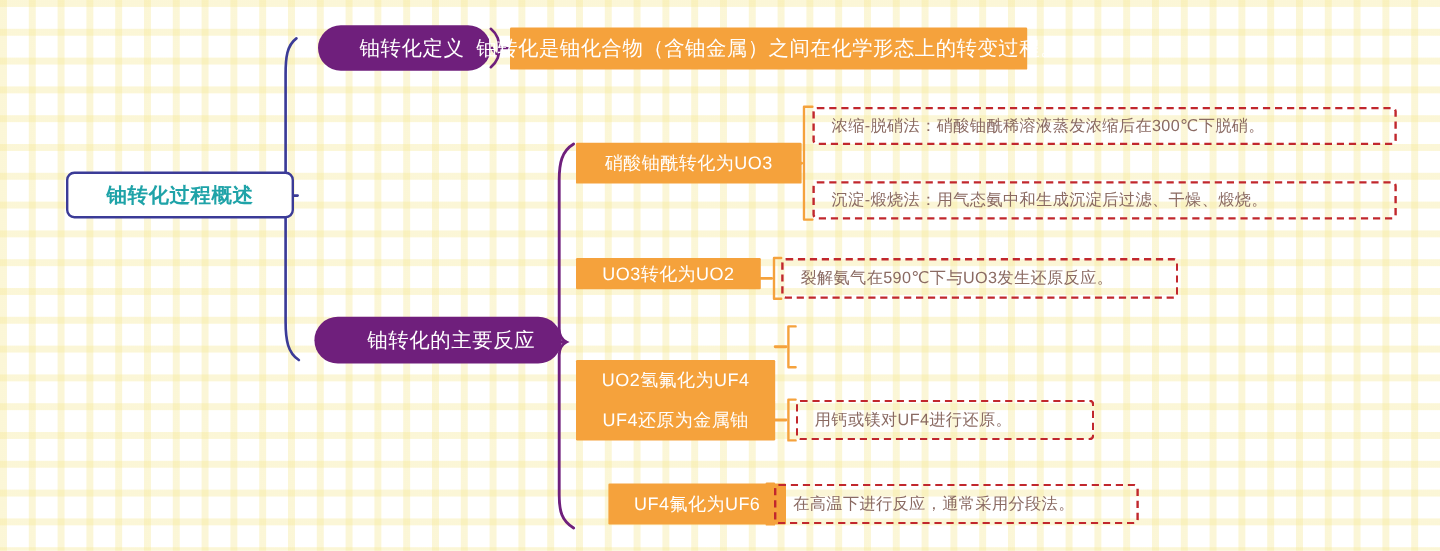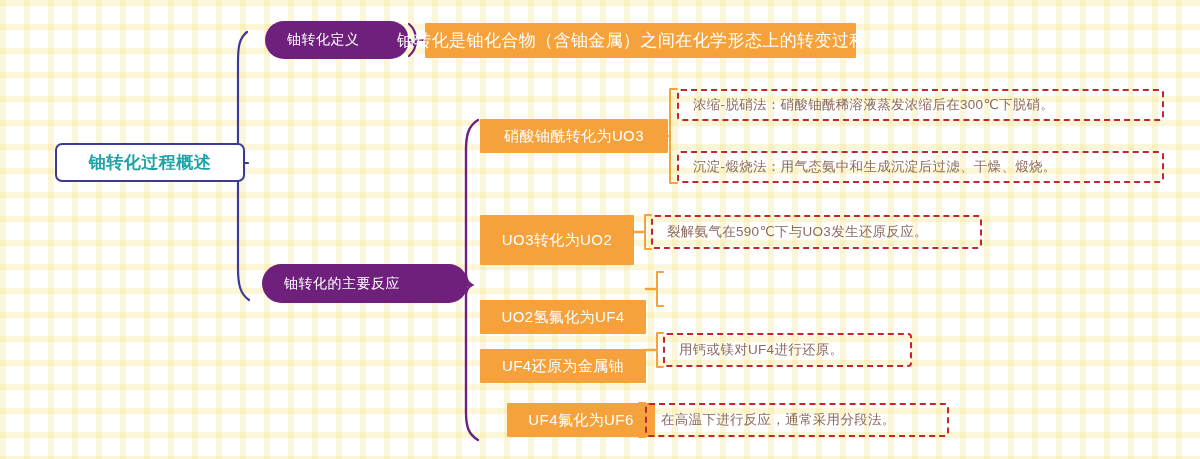--- a/index.html
+++ b/index.html
@@ -50,24 +50,24 @@
     letter-spacing: 0.5px;
     padding: 0 14px;
     justify-content: center;
   }
 
   
   .pill-node {
     background: #6f1f7c;
     border-radius: 999px;
     color: #ffffff;
-    font-size: 14px;
+    font-size: 17px;
     letter-spacing: 0.5px;
     padding: 0 22px;
-    justify-content: flex-start;
+    justify-content: flex-end;
   }
 
   
   .orange-node {
     background: #f5a23c;
     color: #ffffff;
     font-size: 15px;
     letter-spacing: 0.4px;
     padding: 0 14px;
     justify-content: center;
@@ -146,32 +146,32 @@
   <div class="node orange-node" style="left:480px; top:119px; width:188px; height:34px;">
     <span>硝酸铀酰转化为UO3</span>
   </div>
   <div class="node dashed-node" style="left:677px; top:89px; width:487px; height:32px;">
     <span>浓缩-脱硝法：硝酸铀酰稀溶液蒸发浓缩后在300℃下脱硝。</span>
   </div>
   <div class="node dashed-node" style="left:677px; top:151px; width:487px; height:32px;">
     <span>沉淀-煅烧法：用气态氨中和生成沉淀后过滤、干燥、煅烧。</span>
   </div>
 
-  <div class="node orange-node" style="left:480px; top:215px; width:154px; height:50px;">
+  <div class="node orange-node" style="left:480px; top:215px; width:154px; height:26px;">
     <span>UO3转化为UO2</span>
   </div>
   <div class="node dashed-node" style="left:651px; top:215px; width:331px; height:34px;">
     <span>裂解氨气在590℃下与UO3发生还原反应。</span>
   </div>
 
   <div class="node orange-node" style="left:480px; top:272px; width:166px; height:34px;margin-top:28px;">
     <span>UO2氢氟化为UF4</span>
   </div>
 
-  <div class="node orange-node" style="left:480px; top:333px; width:166px; height:34px;margin-top:16px;">
+  <div class="node orange-node" style="left:480px; top:333px; width:166px; height:34px;">
     <span>UF4还原为金属铀</span>
   </div>
   <div class="node dashed-node" style="left:663px; top:333px; width:249px; height:34px;">
     <span>用钙或镁对UF4进行还原。</span>
   </div>
 
   <div class="node orange-node" style="left:480px; top:403px; width:148px; height:34px;margin-left:27px;">
     <span>UF4氟化为UF6</span>
   </div>
   <div class="node dashed-node" style="left:645px; top:403px; width:304px; height:34px;">

